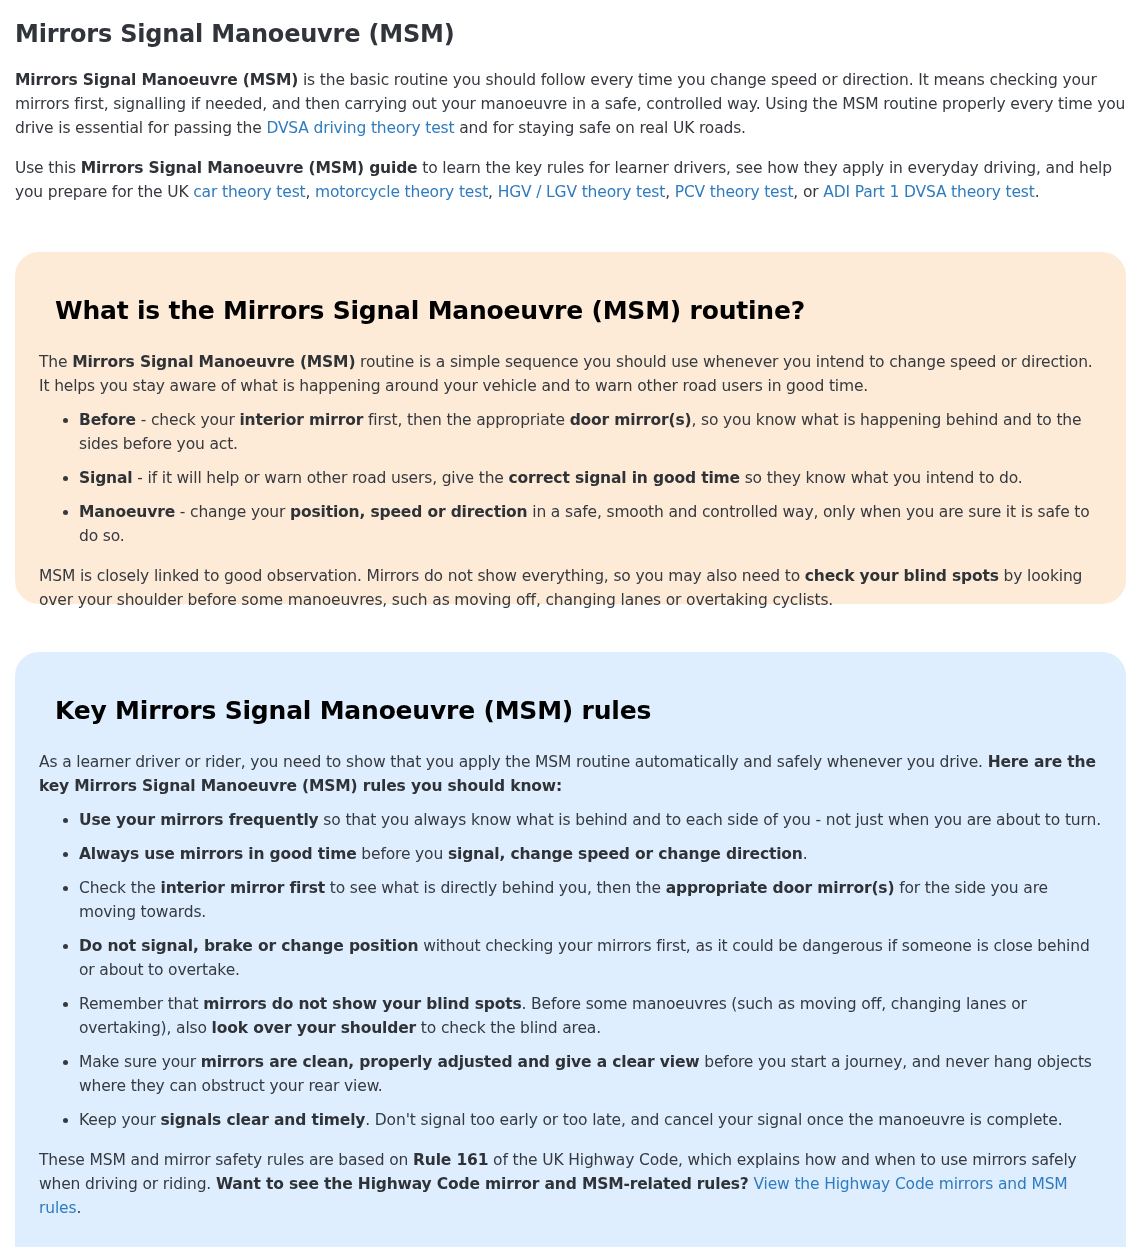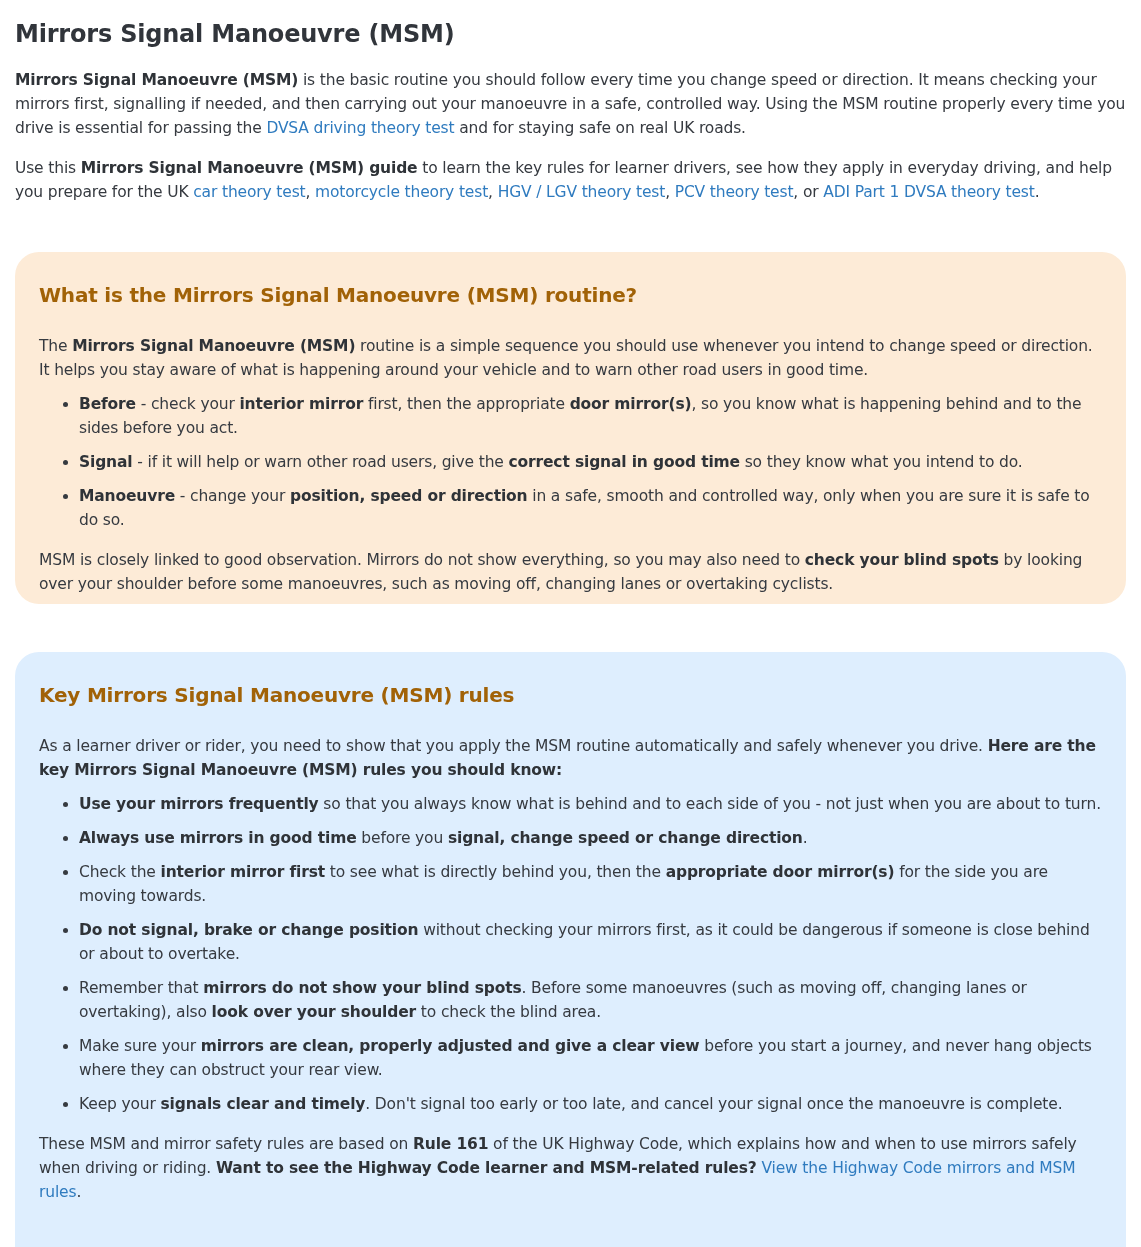--- a/index.html
+++ b/index.html
@@ -48,26 +48,26 @@
       background: #fdebd7;
       margin-top: 48px;
       height: 352px;
     }
     .card-blue {
       background: #deeefe;
       margin-top: 48px;
       height: 699px;
     }
     h2 {
-      margin: 0;
+      margin: 16px;
       padding-top: 4px;
-      font-size: 20px;
+      font-size: 25px;
       line-height: 30px;
       font-weight: bold;
-      color: #a16207;
+      color: #000000;
       letter-spacing: -0.2px;
     }
     .card p.lead { margin-top: 24px; }
     ul {
       margin: 10px 0 0 0;
       padding-left: 40px;
     }
     ul li {
       margin-bottom: 10px;
     }
@@ -101,16 +101,16 @@
     <p class="lead"><span>As a learner driver or rider, you need to show that you apply the MSM routine automatically and safely whenever you drive. </span><b>Here are the key Mirrors Signal Manoeuvre (MSM) rules you should know:</b></p>
     <ul>
       <li><b>Use your mirrors frequently</b><span> so that you always know what is behind and to each side of you - not just when you are about to turn.</span></li>
       <li><b>Always use mirrors in good time</b><span> before you </span><b>signal, change speed or change direction</b><span>.</span></li>
       <li><span>Check the </span><b>interior mirror first</b><span> to see what is directly behind you, then the </span><b>appropriate door mirror(s)</b><span> for the side you are moving towards.</span></li>
       <li><b>Do not signal, brake or change position</b><span> without checking your mirrors first, as it could be dangerous if someone is close behind or about to overtake.</span></li>
       <li><span>Remember that </span><b>mirrors do not show your blind spots</b><span>. Before some manoeuvres (such as moving off, changing lanes or overtaking), also </span><b>look over your shoulder</b><span> to check the blind area.</span></li>
       <li><span>Make sure your </span><b>mirrors are clean, properly adjusted and give a clear view</b><span> before you start a journey, and never hang objects where they can obstruct your rear view.</span></li>
       <li><span>Keep your </span><b>signals clear and timely</b><span>. Don't signal too early or too late, and cancel your signal once the manoeuvre is complete.</span></li>
     </ul>
-    <p class="tail"><span>These MSM and mirror safety rules are based on </span><b>Rule 161</b><span> of the UK Highway Code, which explains how and when to use mirrors safely when driving or riding. </span><b>Want to see the Highway Code learner and MSM-related rules?</b><span> </span><a href="#">View the Highway Code mirrors and MSM rules</a><span>.</span></p>
+    <p class="tail"><span>These MSM and mirror safety rules are based on </span><b>Rule 161</b><span> of the UK Highway Code, which explains how and when to use mirrors safely when driving or riding. </span><b>Want to see the Highway Code mirror and MSM-related rules?</b><span> </span><a href="#">View the Highway Code mirrors and MSM rules</a><span>.</span></p>
   </section>
 
 </div>
 
 </body></html>

